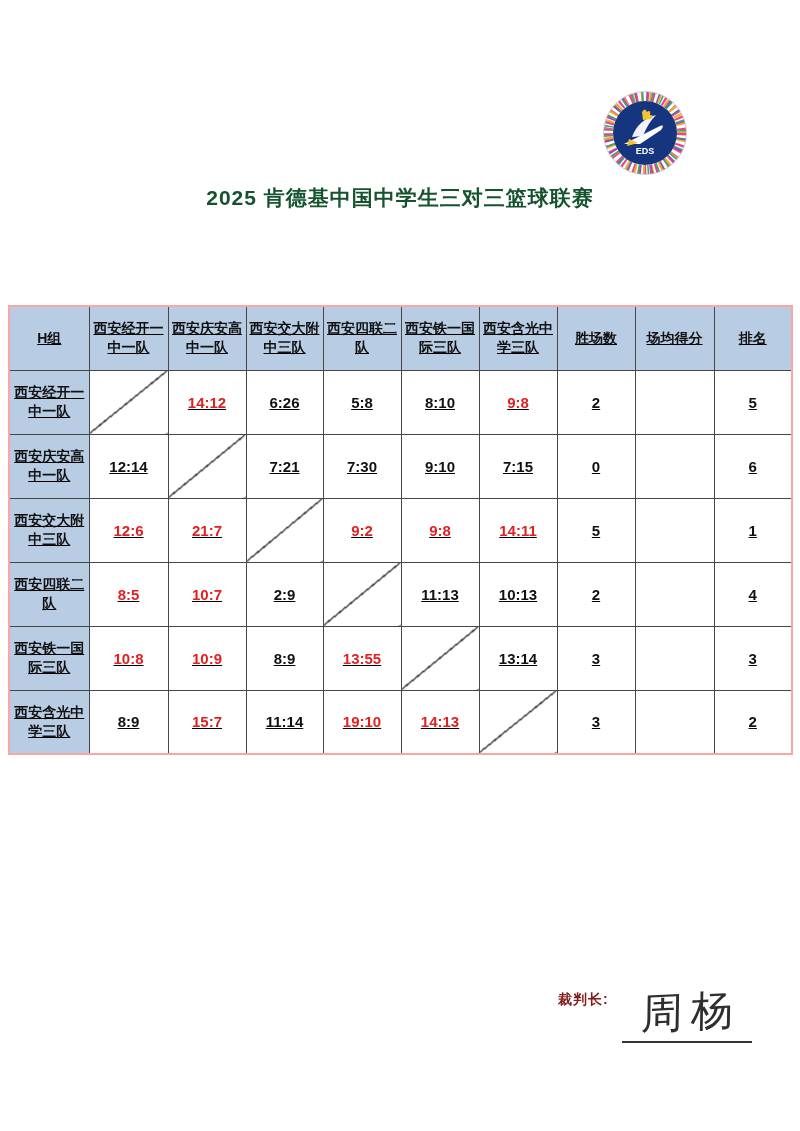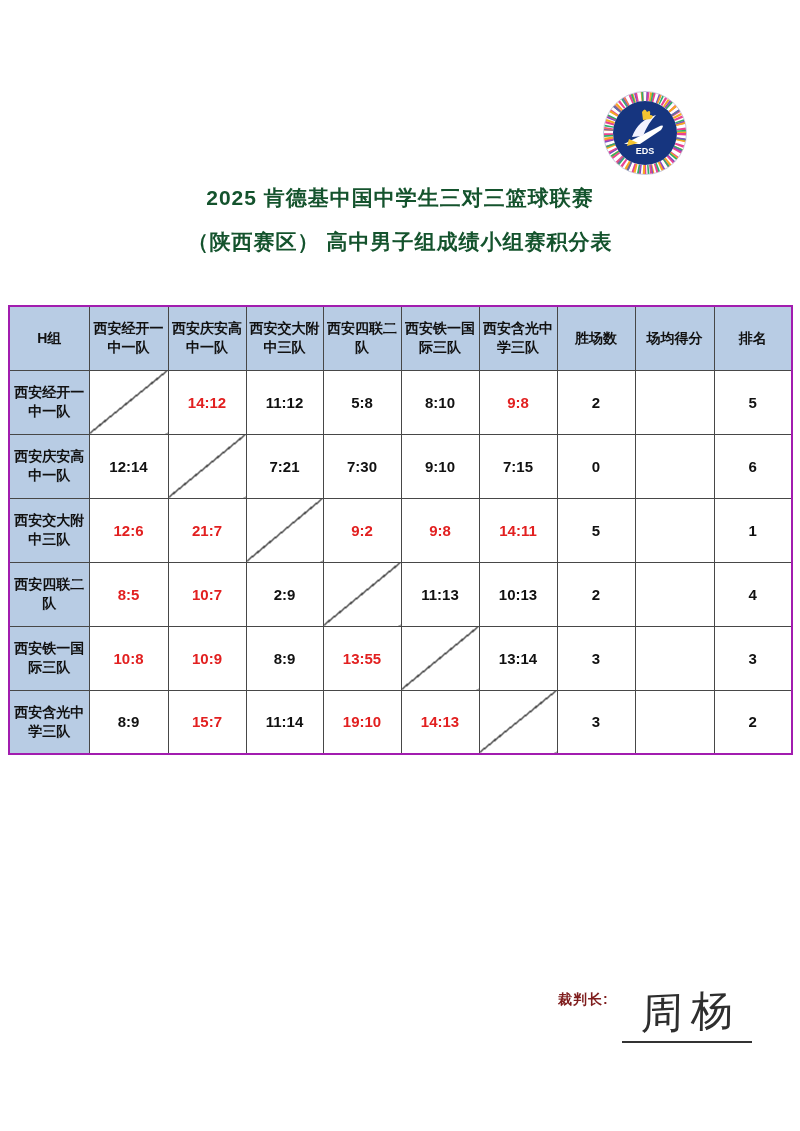--- a/index.html
+++ b/index.html
@@ -14,21 +14,21 @@
   .title { position:absolute; left:0; width:800px; text-align:center; font-weight:bold; color:#14532d; letter-spacing:1px; }
   .title1 { top:184px; font-size:21px; }
   .title2 { top:228px; font-size:21px; }
 
   
   .score-table { position:absolute; left:8px; top:305px; width:783px; border-collapse:collapse; table-layout:fixed; }
   .score-table th, .score-table td {
     border:1px solid #474747; text-align:center; vertical-align:middle;
     padding:2px 1px; overflow:hidden;
   }
-  .score-table { border:2px solid #a21caf; }
+  .score-table { border:2px solid #fca5a5;text-decoration:underline; }
   .score-table tr { height:64px; }
   .score-table thead th, .score-table tbody th.team-col {
     background:#b8cce4; font-weight:bold; font-size:14px; line-height:1.35; color:#111;
   }
   .score-table td { font-weight:bold; font-size:15px; color:#111; font-family:"Liberation Sans",sans-serif;margin-left:23px; }
   .score-table td.win { color:#e22020; }
   .score-table td.diag {
     background-image:linear-gradient(to bottom right,
       transparent calc(50% - 0.8px), #474747 calc(50% - 0.8px),
       #474747 calc(50% + 0.8px), transparent calc(50% + 0.8px));
@@ -56,21 +56,20 @@
       <circle cx="43" cy="43" r="32" fill="#16357f"></circle>
       <path d="M22 54 L56 37 Q64 33 59 40 L38 54 Z" fill="#ffffff"></path>
       <path d="M30 47 Q36 30 54 25 Q46 33 41 46 Z" fill="#f2f2ff"></path>
       <path d="M40 22 q3 -5 5 0 q4 -3 3 3 q5 0 1 4 l-8 1 Z" fill="#f4c430"></path>
       <path d="M27 49 l9 4 -11 3 Z" fill="#f4c430"></path>
       <text x="43" y="64" text-anchor="middle" font-size="9" font-weight="bold" fill="#ffffff" font-family="Liberation Sans, sans-serif">EDS</text>
     </svg>
   </div>
 
   <div class="title title1">2025 肯德基中国中学生三对三篮球联赛</div>
-  <div class="title title2">（陕西赛区） 高中男子组成绩小组赛积分表</div>
 
   <table class="score-table">
     <colgroup>
       <col style="width:80px">
         <col style="width:79px">
         <col style="width:78px">
         <col style="width:77px">
         <col style="width:78px">
       <col style="width:78px">
         <col style="width:78px">
@@ -90,21 +89,21 @@
           <th>胜场数</th>
           <th>场均得分</th>
           <th>排名</th>
         </tr>
     </thead>
     <tbody id="table-body">
         <tr>
           <th class="team-col">西安经开一中一队</th>
           <td class="diag"></td>
           <td class="win">14:12</td>
-          <td>11:12</td>
+          <td>6:26</td>
           <td>5:8</td>
           <td>8:10</td>
           <td class="win">9:8</td>
           <td>2</td>
           <td></td>
           <td>5</td>
         </tr>
         <tr>
           <th class="team-col">西安庆安高中一队</th>
           <td>12:14</td>

